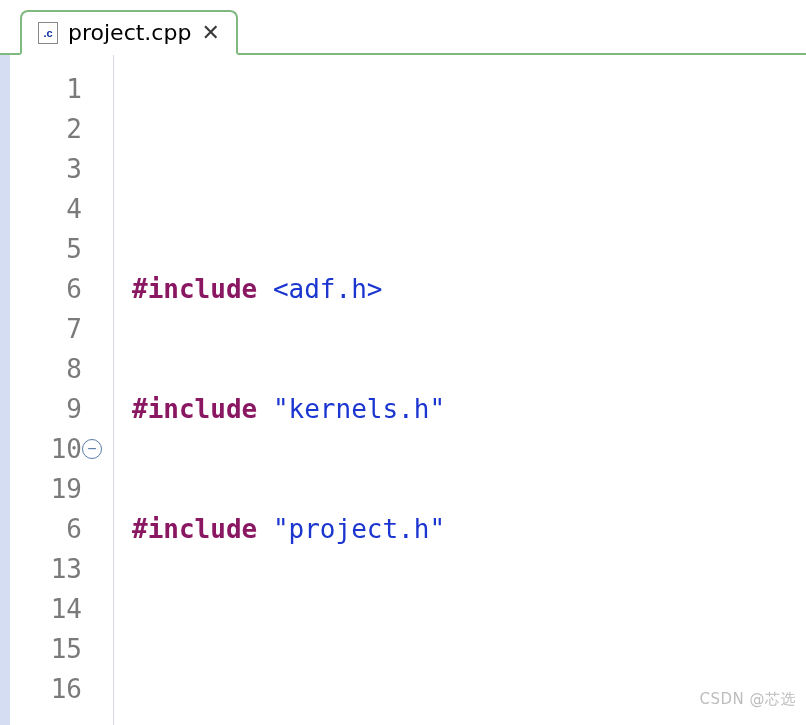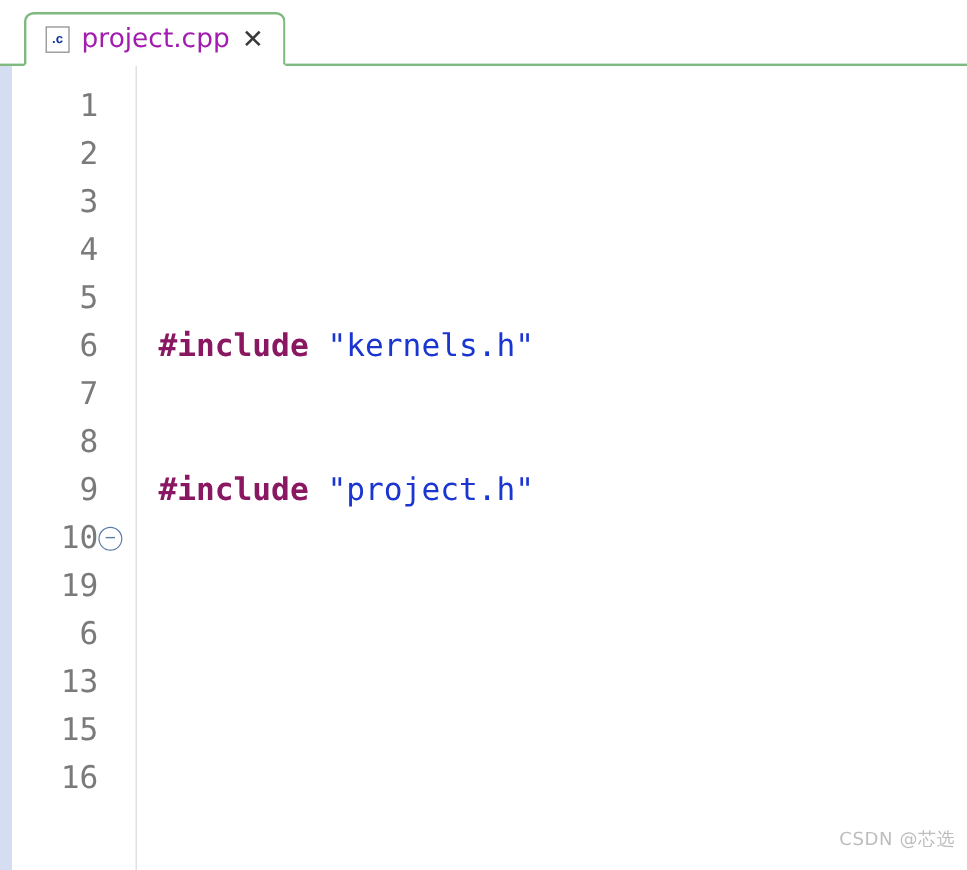--- a/index.html
+++ b/index.html
@@ -50,21 +50,21 @@
     color: #1030a0;
     font-family: sans-serif;
   }
   .file-icon::before {
     content: ".c";
     font-size: 11px;
   }
   .tab-label {
     font-family: "DejaVu Sans", "Segoe UI", sans-serif;
     font-size: 22px;
-    color: #a21caf;
+    color: #000000;
     text-align: right;
   }
   .close-icon {
     font-family: sans-serif;
     font-size: 22px;
     color: #3a3a3a;
     line-height: 1;
   }
   .editor-area {
     display: flex;
@@ -151,26 +151,28 @@
     <div class="ln">4</div>
     <div class="ln">5</div>
     <div class="ln">6</div>
     <div class="ln">7</div>
     <div class="ln">8</div>
     <div class="ln">9</div>
     <div class="ln"><span>10</span><span class="fold-marker">−</span></div>
     <div class="ln">19</div>
     <div class="ln">6</div>
     <div class="ln">13</div>
+    <div class="ln">14</div>
     <div class="ln">15</div>
     <div class="ln">16</div>
   </div>
   <div class="fold-strip"></div>
   <div class="code">
     <div class="line"></div>
+    <div class="line"><span class="kw">#include</span> <span class="str">&lt;adf.h&gt;</span></div>
     <div class="line"><span class="kw">#include</span> <span class="str">"kernels.h"</span></div>
     <div class="line"><span class="kw">#include</span> <span class="str">"project.h"</span></div>
     <div class="line"></div>
     
     
     
     
     
     
     

